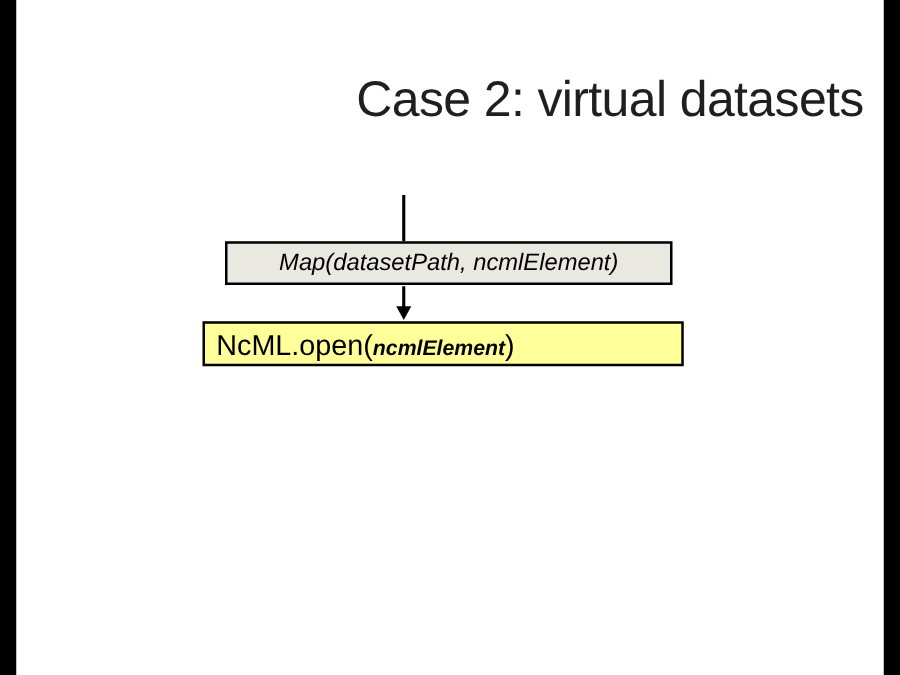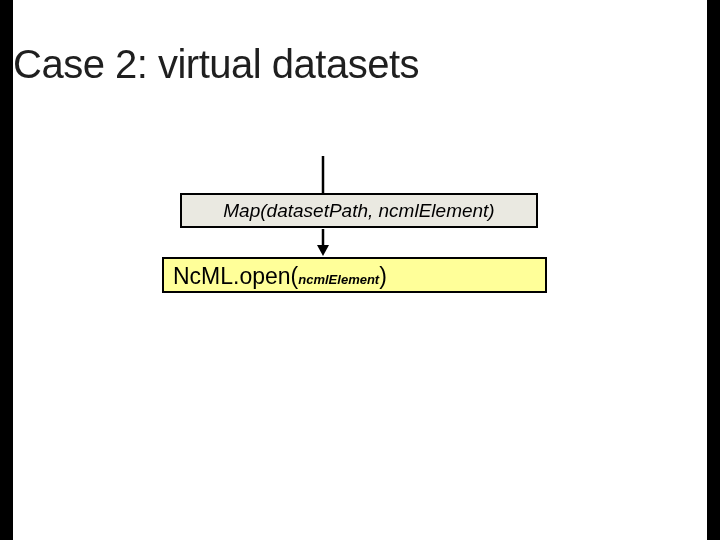--- a/index.html
+++ b/index.html
@@ -24,22 +24,22 @@
     width: 13px;
     background: #000000;
   }
   .letterbox.left  { left: 0; }
   .letterbox.right { right: 0; }
   .slide-title {
     position: absolute;
     top: 38px;
     left: 13px;
     right: 13px;
-    margin: 0;
-    text-align: left;
+    margin: 16px;
+    text-align: right;
     font-size: 40px;
     font-weight: 400;
     letter-spacing: -0.5px;
     color: #1f1f1f;
     line-height: 52px;
   }
   .connectors {
     position: absolute;
     left: 0;
     top: 0;
@@ -75,21 +75,21 @@
     border: 2px solid #000000;
     padding: 2px 0 0 9px;
     line-height: 30px;
     font-size: 23px;
     color: #000000;
     white-space: nowrap;
   }
   .open-box .arg {
     font-style: italic;
     font-weight: 700;
-    font-size: 13px;
+    font-size: 17px;
     text-align: center;
   }
 </style>
 </head>
 <body>
 
 <div class="stage">
 
   <div class="letterbox left"></div>
   <div class="letterbox right"></div>

